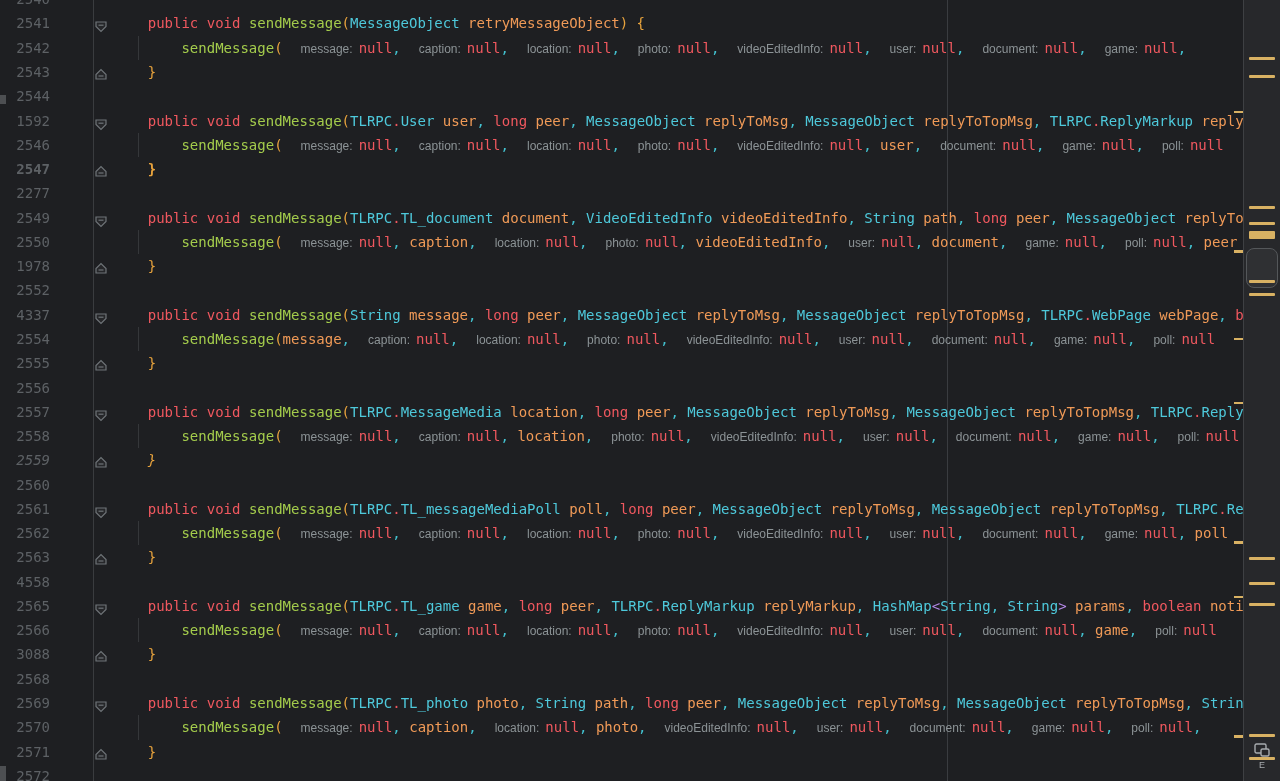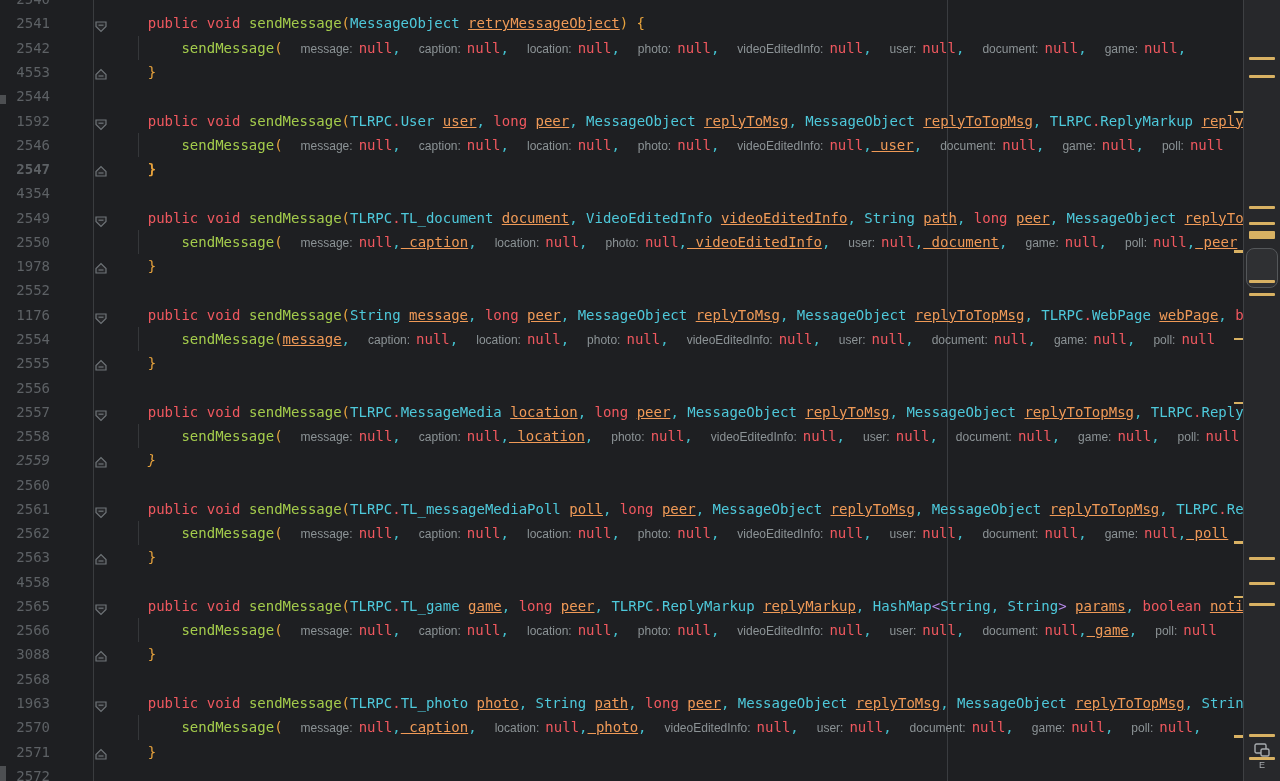--- a/index.html
+++ b/index.html
@@ -22,21 +22,21 @@
   .code-text{
     position:absolute;left:106px;top:0;right:0;height:24.27px;line-height:24.27px;
     font-size:14px;white-space:pre;overflow:hidden;
   }
   .tk{display:inline;}
   .tk-w{color:var(--plain,#bcbec4);}
   .tk-k{color:var(--keyword,#f0585f);}
   .tk-n{color:var(--keyword,#f0585f);}
   .tk-m{color:var(--method,#a4cc4c);}
   .tk-t{color:var(--type,#4ec9db);}
-  .tk-p{color:var(--param,#f09a57);text-decoration:underline;}
+  .tk-p{color:var(--param,#f09a57);}
   .tk-b{color:var(--bracket,#e8a33d);}
   .tk-c{color:var(--comma,#43c3d1);}
   .tk-a{color:var(--angle,#b488e8);}
   .tk-h{
     color:var(--hint,#8c9396);
     font-family:"Liberation Sans", sans-serif;
     font-size:12px;margin:0 6px 0 18px;
   }
   .edge-mark{position:absolute;left:1226px;width:18px;background:var(--warning,#d8b163);z-index:3;}
   .edge-over{top:2px;height:2px;}
@@ -65,46 +65,46 @@
 <div id="editor">
   <div id="fold-line" class="vline"></div>
   <div id="margin-line" class="vline"></div>
   <div id="rows">
       <div class="row" style="top: -12.8px;"><span class="lnum">2540</span><span class="code-text"></span></div>
       <div class="row" style="top: 11.47px;"><span class="lnum">2541</span><span class="fold"><svg width="14" height="14" viewBox="0 0 14 14">
             <polygon points="2,3 12,3 12,7.5 7,12.5 2,7.5" fill="#26272a" stroke="var(--fold)" stroke-width="1.2"></polygon>
             <line x1="4.5" y1="6.2" x2="9.5" y2="6.2" stroke="var(--fold)" stroke-width="1.2"></line>
           </svg></span><span class="code-text"><span class="tk tk-w">    </span><span class="tk tk-k">public void </span><span class="tk tk-m">sendMessage</span><span class="tk tk-b">(</span><span class="tk tk-t">MessageObject</span><span class="tk tk-w"> </span><span class="tk tk-p">retryMessageObject</span><span class="tk tk-b">) {</span></span></div>
       <div class="row" style="top: 35.74px;"><span class="lnum">2542</span><span class="code-text"><span class="tk tk-w">        </span><span class="tk tk-m">sendMessage</span><span class="tk tk-b">(</span><span class="tk tk-h">message:</span><span class="tk tk-n">null</span><span class="tk tk-c">,</span><span class="tk tk-h">caption:</span><span class="tk tk-n">null</span><span class="tk tk-c">,</span><span class="tk tk-h">location:</span><span class="tk tk-n">null</span><span class="tk tk-c">,</span><span class="tk tk-h">photo:</span><span class="tk tk-n">null</span><span class="tk tk-c">,</span><span class="tk tk-h">videoEditedInfo:</span><span class="tk tk-n">null</span><span class="tk tk-c">,</span><span class="tk tk-h">user:</span><span class="tk tk-n">null</span><span class="tk tk-c">,</span><span class="tk tk-h">document:</span><span class="tk tk-n">null</span><span class="tk tk-c">,</span><span class="tk tk-h">game:</span><span class="tk tk-n">null</span><span class="tk tk-c">,</span></span></div>
-      <div class="row" style="top: 60.01px;"><span class="lnum">4553</span><span class="fold"><svg width="14" height="14" viewBox="0 0 14 14">
+      <div class="row" style="top: 60.01px;"><span class="lnum">2543</span><span class="fold"><svg width="14" height="14" viewBox="0 0 14 14">
             <polygon points="2,11 12,11 12,6.5 7,1.5 2,6.5" fill="#26272a" stroke="var(--fold)" stroke-width="1.2"></polygon>
             <line x1="4.5" y1="8" x2="9.5" y2="8" stroke="var(--fold)" stroke-width="1.2"></line>
           </svg></span><span class="code-text"><span class="tk tk-w">    </span><span class="tk tk-b">}</span></span></div>
       <div class="row" style="top: 84.28px;"><span class="lnum">2544</span><span class="code-text"></span></div>
       <div class="row" style="top: 108.55px;"><span class="lnum">1592</span><span class="fold"><svg width="14" height="14" viewBox="0 0 14 14">
             <polygon points="2,3 12,3 12,7.5 7,12.5 2,7.5" fill="#26272a" stroke="var(--fold)" stroke-width="1.2"></polygon>
             <line x1="4.5" y1="6.2" x2="9.5" y2="6.2" stroke="var(--fold)" stroke-width="1.2"></line>
           </svg></span><span class="code-text"><span class="tk tk-w">    </span><span class="tk tk-k">public void </span><span class="tk tk-m">sendMessage</span><span class="tk tk-b">(</span><span class="tk tk-t">TLRPC</span><span class="tk tk-k">.</span><span class="tk tk-t">User</span><span class="tk tk-w"> </span><span class="tk tk-p">user</span><span class="tk tk-c">, </span><span class="tk tk-k">long </span><span class="tk tk-p">peer</span><span class="tk tk-c">, </span><span class="tk tk-t">MessageObject </span><span class="tk tk-p">replyToMsg</span><span class="tk tk-c">, </span><span class="tk tk-t">MessageObject </span><span class="tk tk-p">replyToTopMsg</span><span class="tk tk-c">, </span><span class="tk tk-t">TLRPC</span><span class="tk tk-k">.</span><span class="tk tk-t">ReplyMarkup </span><span class="tk tk-p">replyMarkup</span></span><span class="edge-mark edge-over"></span></div>
       <div class="row" style="top: 132.82px;"><span class="lnum">2546</span><span class="code-text"><span class="tk tk-w">        </span><span class="tk tk-m">sendMessage</span><span class="tk tk-b">(</span><span class="tk tk-h">message:</span><span class="tk tk-n">null</span><span class="tk tk-c">,</span><span class="tk tk-h">caption:</span><span class="tk tk-n">null</span><span class="tk tk-c">,</span><span class="tk tk-h">location:</span><span class="tk tk-n">null</span><span class="tk tk-c">,</span><span class="tk tk-h">photo:</span><span class="tk tk-n">null</span><span class="tk tk-c">,</span><span class="tk tk-h">videoEditedInfo:</span><span class="tk tk-n">null</span><span class="tk tk-c">,</span><span class="tk tk-p"> user</span><span class="tk tk-c">,</span><span class="tk tk-h">document:</span><span class="tk tk-n">null</span><span class="tk tk-c">,</span><span class="tk tk-h">game:</span><span class="tk tk-n">null</span><span class="tk tk-c">,</span><span class="tk tk-h">poll:</span><span class="tk tk-n">null</span></span></div>
       <div class="row" style="top: 157.09px; font-weight: bold;"><span class="lnum">2547</span><span class="fold"><svg width="14" height="14" viewBox="0 0 14 14">
             <polygon points="2,11 12,11 12,6.5 7,1.5 2,6.5" fill="#26272a" stroke="var(--fold)" stroke-width="1.2"></polygon>
             <line x1="4.5" y1="8" x2="9.5" y2="8" stroke="var(--fold)" stroke-width="1.2"></line>
           </svg></span><span class="code-text"><span class="tk tk-w">    </span><span class="tk tk-b">}</span></span></div>
-      <div class="row" style="top: 181.36px;"><span class="lnum">4354</span><span class="code-text"></span></div>
+      <div class="row" style="top: 181.36px;"><span class="lnum">2277</span><span class="code-text"></span></div>
       <div class="row" style="top: 205.63px;"><span class="lnum">2549</span><span class="fold"><svg width="14" height="14" viewBox="0 0 14 14">
             <polygon points="2,3 12,3 12,7.5 7,12.5 2,7.5" fill="#26272a" stroke="var(--fold)" stroke-width="1.2"></polygon>
             <line x1="4.5" y1="6.2" x2="9.5" y2="6.2" stroke="var(--fold)" stroke-width="1.2"></line>
           </svg></span><span class="code-text"><span class="tk tk-w">    </span><span class="tk tk-k">public void </span><span class="tk tk-m">sendMessage</span><span class="tk tk-b">(</span><span class="tk tk-t">TLRPC</span><span class="tk tk-k">.</span><span class="tk tk-t">TL_document </span><span class="tk tk-p">document</span><span class="tk tk-c">, </span><span class="tk tk-t">VideoEditedInfo </span><span class="tk tk-p">videoEditedInfo</span><span class="tk tk-c">, </span><span class="tk tk-t">String </span><span class="tk tk-p">path</span><span class="tk tk-c">, </span><span class="tk tk-k">long </span><span class="tk tk-p">peer</span><span class="tk tk-c">, </span><span class="tk tk-t">MessageObject </span><span class="tk tk-p">replyToMsg</span></span></div>
       <div class="row" style="top: 229.9px;"><span class="lnum">2550</span><span class="code-text"><span class="tk tk-w">        </span><span class="tk tk-m">sendMessage</span><span class="tk tk-b">(</span><span class="tk tk-h">message:</span><span class="tk tk-n">null</span><span class="tk tk-c">,</span><span class="tk tk-p"> caption</span><span class="tk tk-c">,</span><span class="tk tk-h">location:</span><span class="tk tk-n">null</span><span class="tk tk-c">,</span><span class="tk tk-h">photo:</span><span class="tk tk-n">null</span><span class="tk tk-c">,</span><span class="tk tk-p"> videoEditedInfo</span><span class="tk tk-c">,</span><span class="tk tk-h">user:</span><span class="tk tk-n">null</span><span class="tk tk-c">,</span><span class="tk tk-p"> document</span><span class="tk tk-c">,</span><span class="tk tk-h">game:</span><span class="tk tk-n">null</span><span class="tk tk-c">,</span><span class="tk tk-h">poll:</span><span class="tk tk-n">null</span><span class="tk tk-c">,</span><span class="tk tk-p"> peer</span></span><span class="edge-mark edge-under"></span></div>
       <div class="row" style="top: 254.17px;"><span class="lnum">1978</span><span class="fold"><svg width="14" height="14" viewBox="0 0 14 14">
             <polygon points="2,11 12,11 12,6.5 7,1.5 2,6.5" fill="#26272a" stroke="var(--fold)" stroke-width="1.2"></polygon>
             <line x1="4.5" y1="8" x2="9.5" y2="8" stroke="var(--fold)" stroke-width="1.2"></line>
           </svg></span><span class="code-text"><span class="tk tk-w">    </span><span class="tk tk-b">}</span></span></div>
       <div class="row" style="top: 278.44px; padding-left: 20px;"><span class="lnum">2552</span><span class="code-text"></span></div>
-      <div class="row" style="top: 302.71px;"><span class="lnum">1176</span><span class="fold"><svg width="14" height="14" viewBox="0 0 14 14">
+      <div class="row" style="top: 302.71px;"><span class="lnum">4337</span><span class="fold"><svg width="14" height="14" viewBox="0 0 14 14">
             <polygon points="2,3 12,3 12,7.5 7,12.5 2,7.5" fill="#26272a" stroke="var(--fold)" stroke-width="1.2"></polygon>
             <line x1="4.5" y1="6.2" x2="9.5" y2="6.2" stroke="var(--fold)" stroke-width="1.2"></line>
           </svg></span><span class="code-text"><span class="tk tk-w">    </span><span class="tk tk-k">public void </span><span class="tk tk-m">sendMessage</span><span class="tk tk-b">(</span><span class="tk tk-t">String </span><span class="tk tk-p">message</span><span class="tk tk-c">, </span><span class="tk tk-k">long </span><span class="tk tk-p">peer</span><span class="tk tk-c">, </span><span class="tk tk-t">MessageObject </span><span class="tk tk-p">replyToMsg</span><span class="tk tk-c">, </span><span class="tk tk-t">MessageObject </span><span class="tk tk-p">replyToTopMsg</span><span class="tk tk-c">, </span><span class="tk tk-t">TLRPC</span><span class="tk tk-k">.</span><span class="tk tk-t">WebPage </span><span class="tk tk-p">webPage</span><span class="tk tk-c">, </span><span class="tk tk-k">boolean</span></span></div>
       <div class="row" style="top: 326.98px;"><span class="lnum">2554</span><span class="code-text"><span class="tk tk-w">        </span><span class="tk tk-m">sendMessage</span><span class="tk tk-b">(</span><span class="tk tk-p">message</span><span class="tk tk-c">,</span><span class="tk tk-h">caption:</span><span class="tk tk-n">null</span><span class="tk tk-c">,</span><span class="tk tk-h">location:</span><span class="tk tk-n">null</span><span class="tk tk-c">,</span><span class="tk tk-h">photo:</span><span class="tk tk-n">null</span><span class="tk tk-c">,</span><span class="tk tk-h">videoEditedInfo:</span><span class="tk tk-n">null</span><span class="tk tk-c">,</span><span class="tk tk-h">user:</span><span class="tk tk-n">null</span><span class="tk tk-c">,</span><span class="tk tk-h">document:</span><span class="tk tk-n">null</span><span class="tk tk-c">,</span><span class="tk tk-h">game:</span><span class="tk tk-n">null</span><span class="tk tk-c">,</span><span class="tk tk-h">poll:</span><span class="tk tk-n">null</span></span><span class="edge-mark edge-strike"></span></div>
       <div class="row" style="top: 351.25px;"><span class="lnum">2555</span><span class="fold"><svg width="14" height="14" viewBox="0 0 14 14">
             <polygon points="2,11 12,11 12,6.5 7,1.5 2,6.5" fill="#26272a" stroke="var(--fold)" stroke-width="1.2"></polygon>
             <line x1="4.5" y1="8" x2="9.5" y2="8" stroke="var(--fold)" stroke-width="1.2"></line>
           </svg></span><span class="code-text"><span class="tk tk-w">    </span><span class="tk tk-b">}</span></span></div>
       <div class="row" style="top: 375.52px;"><span class="lnum">2556</span><span class="code-text"></span></div>
       <div class="row" style="top: 399.79px;"><span class="lnum">2557</span><span class="fold"><svg width="14" height="14" viewBox="0 0 14 14">
@@ -130,21 +130,21 @@
       <div class="row" style="top: 593.95px;"><span class="lnum">2565</span><span class="fold"><svg width="14" height="14" viewBox="0 0 14 14">
             <polygon points="2,3 12,3 12,7.5 7,12.5 2,7.5" fill="#26272a" stroke="var(--fold)" stroke-width="1.2"></polygon>
             <line x1="4.5" y1="6.2" x2="9.5" y2="6.2" stroke="var(--fold)" stroke-width="1.2"></line>
           </svg></span><span class="code-text"><span class="tk tk-w">    </span><span class="tk tk-k">public void </span><span class="tk tk-m">sendMessage</span><span class="tk tk-b">(</span><span class="tk tk-t">TLRPC</span><span class="tk tk-k">.</span><span class="tk tk-t">TL_game </span><span class="tk tk-p">game</span><span class="tk tk-c">, </span><span class="tk tk-k">long </span><span class="tk tk-p">peer</span><span class="tk tk-c">, </span><span class="tk tk-t">TLRPC</span><span class="tk tk-k">.</span><span class="tk tk-t">ReplyMarkup </span><span class="tk tk-p">replyMarkup</span><span class="tk tk-c">, </span><span class="tk tk-t">HashMap</span><span class="tk tk-a">&lt;</span><span class="tk tk-t">String</span><span class="tk tk-c">, </span><span class="tk tk-t">String</span><span class="tk tk-a">&gt; </span><span class="tk tk-p">params</span><span class="tk tk-c">, </span><span class="tk tk-k">boolean </span><span class="tk tk-p">notify</span></span><span class="edge-mark edge-over"></span></div>
       <div class="row" style="top: 618.22px;"><span class="lnum">2566</span><span class="code-text"><span class="tk tk-w">        </span><span class="tk tk-m">sendMessage</span><span class="tk tk-b">(</span><span class="tk tk-h">message:</span><span class="tk tk-n">null</span><span class="tk tk-c">,</span><span class="tk tk-h">caption:</span><span class="tk tk-n">null</span><span class="tk tk-c">,</span><span class="tk tk-h">location:</span><span class="tk tk-n">null</span><span class="tk tk-c">,</span><span class="tk tk-h">photo:</span><span class="tk tk-n">null</span><span class="tk tk-c">,</span><span class="tk tk-h">videoEditedInfo:</span><span class="tk tk-n">null</span><span class="tk tk-c">,</span><span class="tk tk-h">user:</span><span class="tk tk-n">null</span><span class="tk tk-c">,</span><span class="tk tk-h">document:</span><span class="tk tk-n">null</span><span class="tk tk-c">,</span><span class="tk tk-p"> game</span><span class="tk tk-c">,</span><span class="tk tk-h">poll:</span><span class="tk tk-n">null</span></span></div>
       <div class="row" style="top: 642.49px;"><span class="lnum">3088</span><span class="fold"><svg width="14" height="14" viewBox="0 0 14 14">
             <polygon points="2,11 12,11 12,6.5 7,1.5 2,6.5" fill="#26272a" stroke="var(--fold)" stroke-width="1.2"></polygon>
             <line x1="4.5" y1="8" x2="9.5" y2="8" stroke="var(--fold)" stroke-width="1.2"></line>
           </svg></span><span class="code-text"><span class="tk tk-w">    </span><span class="tk tk-b">}</span></span></div>
       <div class="row" style="top: 666.76px;"><span class="lnum">2568</span><span class="code-text"></span></div>
-      <div class="row" style="top: 691.03px;"><span class="lnum">1963</span><span class="fold"><svg width="14" height="14" viewBox="0 0 14 14">
+      <div class="row" style="top: 691.03px;"><span class="lnum">2569</span><span class="fold"><svg width="14" height="14" viewBox="0 0 14 14">
             <polygon points="2,3 12,3 12,7.5 7,12.5 2,7.5" fill="#26272a" stroke="var(--fold)" stroke-width="1.2"></polygon>
             <line x1="4.5" y1="6.2" x2="9.5" y2="6.2" stroke="var(--fold)" stroke-width="1.2"></line>
           </svg></span><span class="code-text"><span class="tk tk-w">    </span><span class="tk tk-k">public void </span><span class="tk tk-m">sendMessage</span><span class="tk tk-b">(</span><span class="tk tk-t">TLRPC</span><span class="tk tk-k">.</span><span class="tk tk-t">TL_photo </span><span class="tk tk-p">photo</span><span class="tk tk-c">, </span><span class="tk tk-t">String </span><span class="tk tk-p">path</span><span class="tk tk-c">, </span><span class="tk tk-k">long </span><span class="tk tk-p">peer</span><span class="tk tk-c">, </span><span class="tk tk-t">MessageObject </span><span class="tk tk-p">replyToMsg</span><span class="tk tk-c">, </span><span class="tk tk-t">MessageObject </span><span class="tk tk-p">replyToTopMsg</span><span class="tk tk-c">, </span><span class="tk tk-t">String</span></span></div>
       <div class="row" style="top: 715.3px;"><span class="lnum">2570</span><span class="code-text"><span class="tk tk-w">        </span><span class="tk tk-m">sendMessage</span><span class="tk tk-b">(</span><span class="tk tk-h">message:</span><span class="tk tk-n">null</span><span class="tk tk-c">,</span><span class="tk tk-p"> caption</span><span class="tk tk-c">,</span><span class="tk tk-h">location:</span><span class="tk tk-n">null</span><span class="tk tk-c">,</span><span class="tk tk-p"> photo</span><span class="tk tk-c">,</span><span class="tk tk-h">videoEditedInfo:</span><span class="tk tk-n">null</span><span class="tk tk-c">,</span><span class="tk tk-h">user:</span><span class="tk tk-n">null</span><span class="tk tk-c">,</span><span class="tk tk-h">document:</span><span class="tk tk-n">null</span><span class="tk tk-c">,</span><span class="tk tk-h">game:</span><span class="tk tk-n">null</span><span class="tk tk-c">,</span><span class="tk tk-h">poll:</span><span class="tk tk-n">null</span><span class="tk tk-c">,</span></span><span class="edge-mark edge-under"></span></div>
       <div class="row" style="top: 739.57px;"><span class="lnum">2571</span><span class="fold"><svg width="14" height="14" viewBox="0 0 14 14">
             <polygon points="2,11 12,11 12,6.5 7,1.5 2,6.5" fill="#26272a" stroke="var(--fold)" stroke-width="1.2"></polygon>
             <line x1="4.5" y1="8" x2="9.5" y2="8" stroke="var(--fold)" stroke-width="1.2"></line>
           </svg></span><span class="code-text"><span class="tk tk-w">    </span><span class="tk tk-b">}</span></span></div>
       <div class="row" style="top: 763.84px;"><span class="lnum">2572</span><span class="code-text"></span></div>
     </div>

